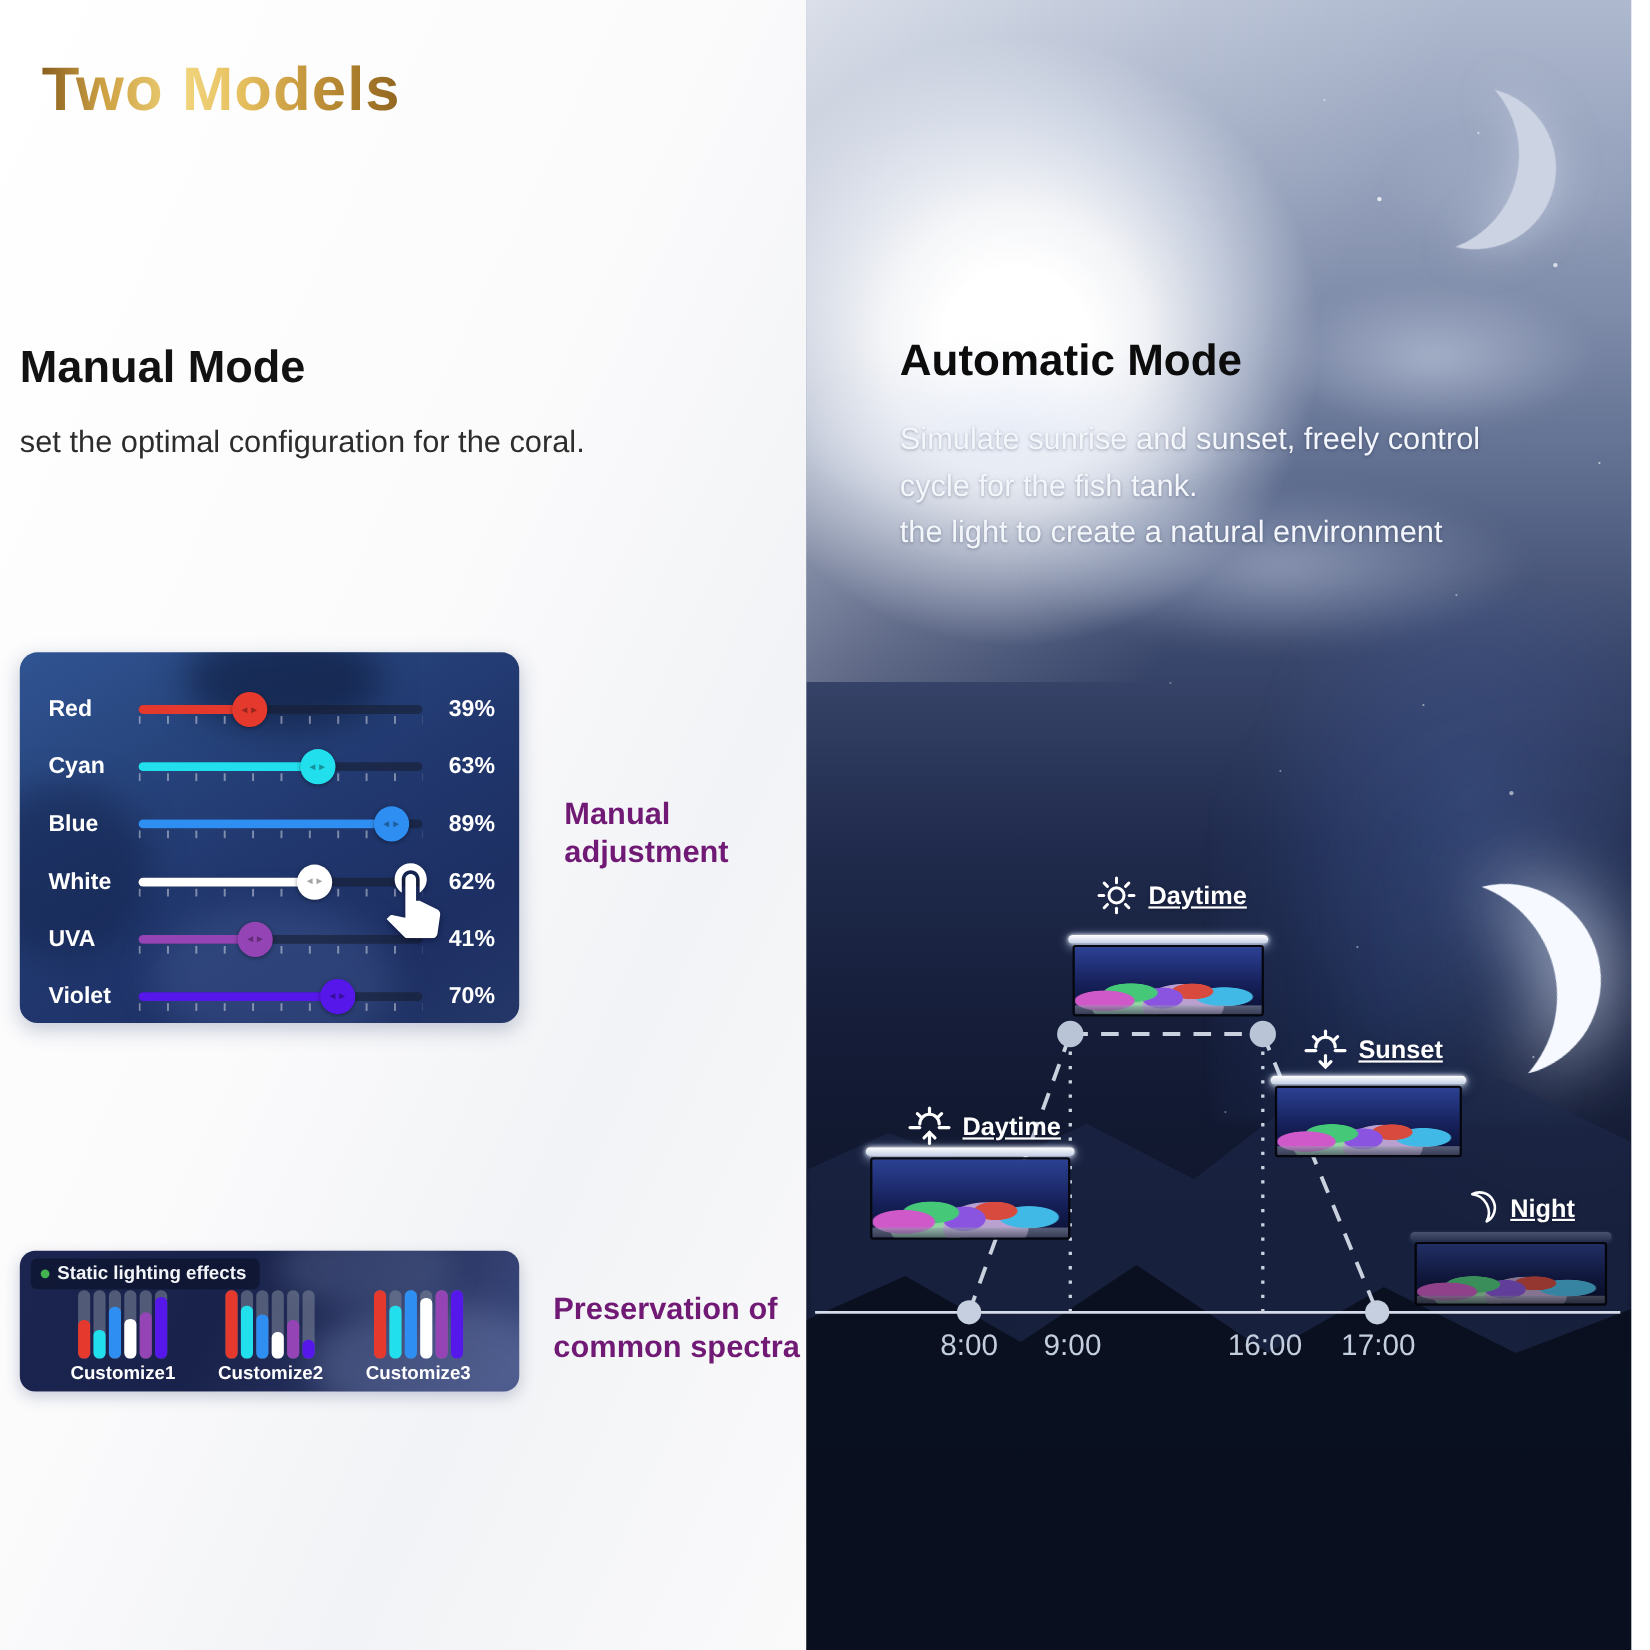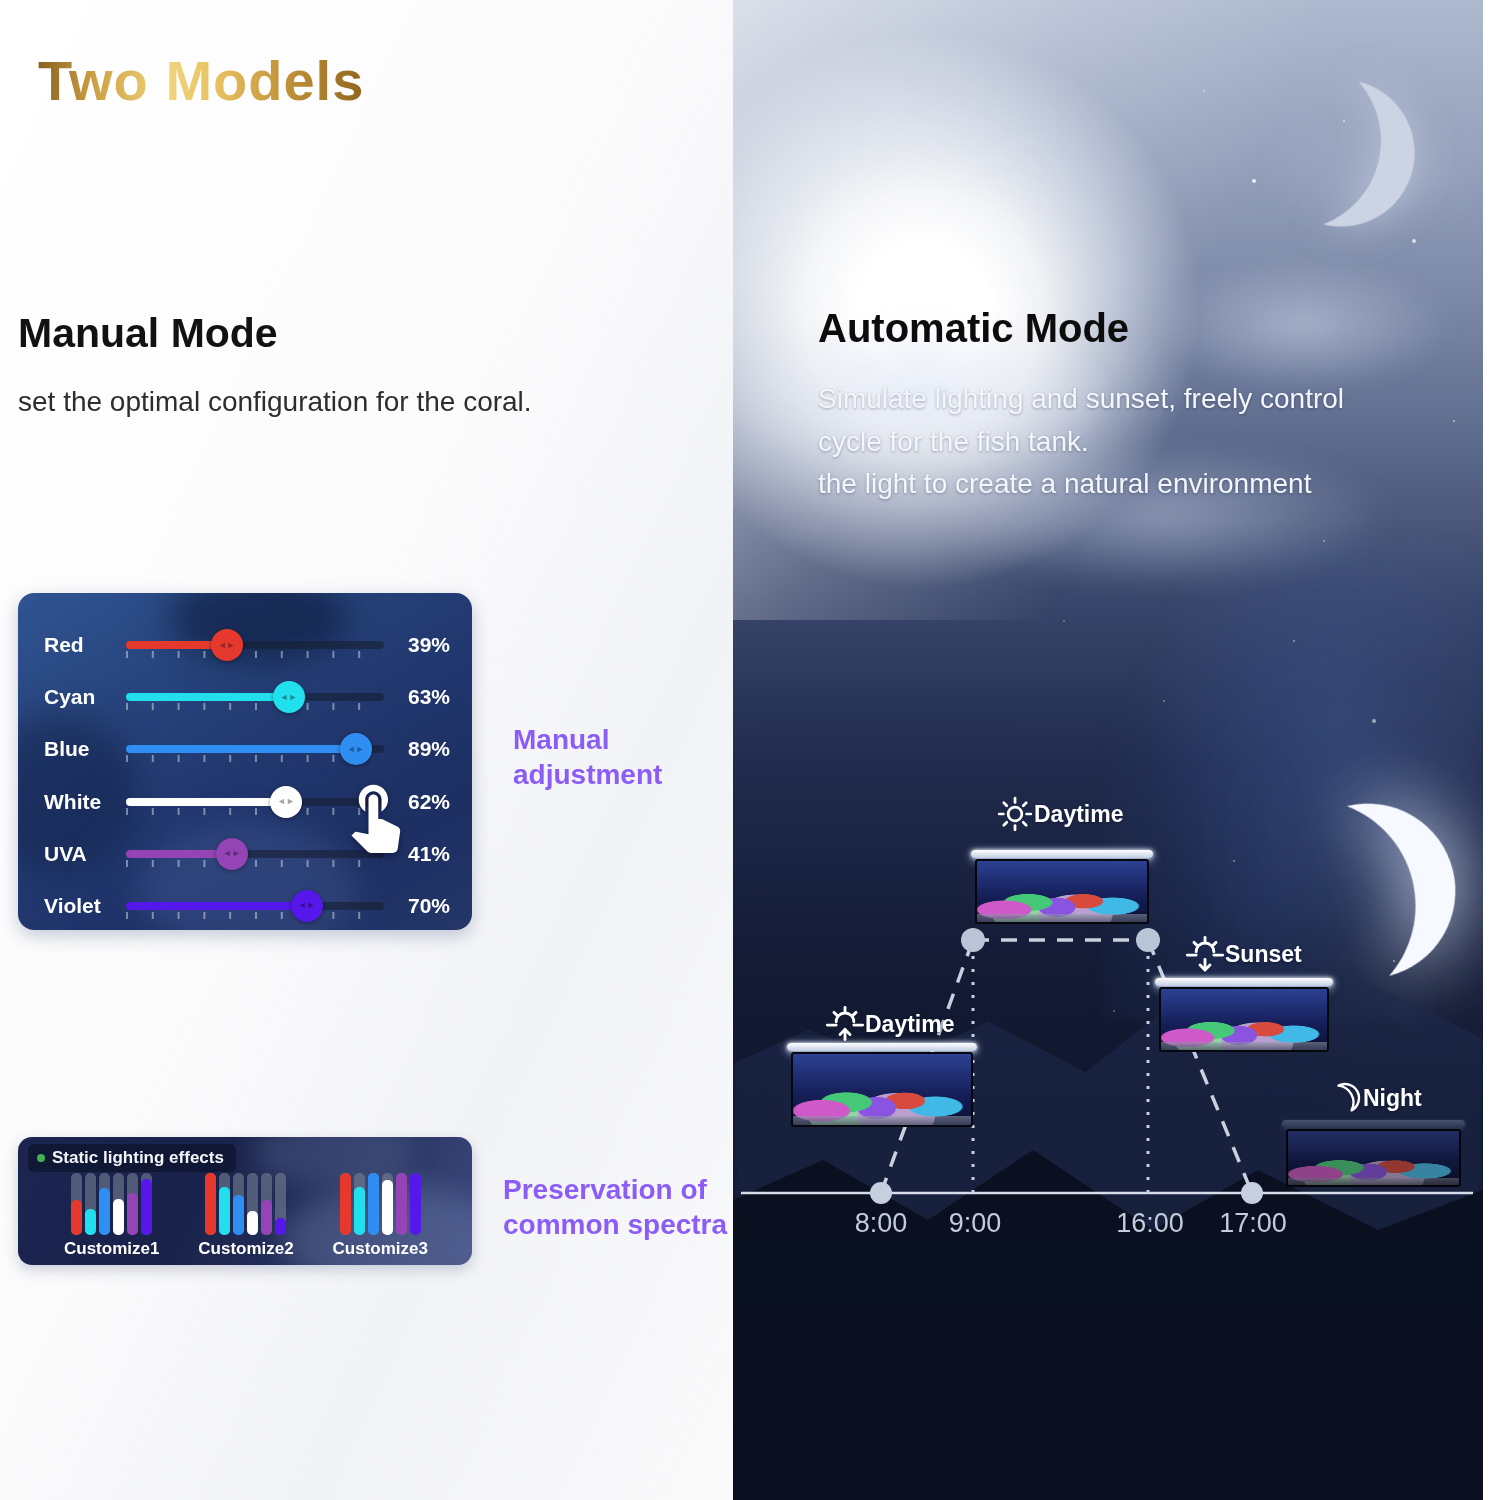--- a/index.html
+++ b/index.html
@@ -7,21 +7,21 @@
     font-family:"Liberation Sans",sans-serif;overflow:hidden;}
 
   
   .left-sheen{position:absolute;left:0;top:0;width:733px;height:1500px;
     background:linear-gradient(115deg,#ffffff 0%,#fbfbfc 45%,#f2f3f6 70%,#fafafb 100%);}
   .page-title{position:absolute;left:38px;top:48px;font-size:56px;font-weight:bold;letter-spacing:1px;
     background:linear-gradient(90deg,#8a6020 0%,#cfa345 18%,#f0d47c 40%,#e7c160 55%,#c3943a 75%,#91661f 100%);
     -webkit-background-clip:text;background-clip:text;color:transparent;}
   .manual-heading{position:absolute;left:18px;top:310px;font-size:41px;font-weight:bold;color:#121212;}
   .manual-desc{position:absolute;left:18px;top:380px;width:700px;font-size:28px;color:#2d2d2d;line-height:1.55;}
-  .cap{position:absolute;font-size:28px;font-weight:bold;color:#8b5cf6;line-height:1.25;}
+  .cap{position:absolute;font-size:28px;font-weight:bold;color:#701a75;line-height:1.25;}
   .cap-adjust{left:513px;top:722px;width:190px;}
   .cap-preserve{left:503px;top:1172px;width:230px;}
 
   
   .slider-panel{position:absolute;left:18px;top:593px;width:454px;height:337px;border-radius:16px;
     background:linear-gradient(150deg,#305492 0%,#27447c 28%,#20366c 55%,#1d2f63 78%,#243768 100%);
     overflow:hidden;box-shadow:0 6px 18px rgba(30,50,100,.25);}
   .blob{position:absolute;border-radius:50%;filter:blur(16px);}
   .blob.b1{left:150px;top:-20px;width:180px;height:90px;background:rgba(10,22,52,.55);}
   .blob.b2{left:-40px;top:120px;width:160px;height:160px;background:rgba(16,28,66,.45);}
@@ -112,21 +112,21 @@
       radial-gradient(ellipse at 63% 66%,#d84a3e 0 12%,transparent 13%),
       radial-gradient(ellipse at 80% 74%,#41b9e6 0 13%,transparent 14%),
       radial-gradient(ellipse at 58% 88%,#b9a0cf 0 26%,transparent 27%),
       radial-gradient(ellipse at 28% 90%,#8fd6a0 0 18%,transparent 19%),
       linear-gradient(180deg,#2c4194 0%,#16205a 55%,#0a0f31 100%);}
   .tank-glass::after{content:"";position:absolute;left:0;right:0;bottom:0;height:13%;
     background:linear-gradient(rgba(150,158,176,.55),rgba(70,76,94,.75));}
   .tank.dark .tank-glass{filter:brightness(.72) saturate(.9);}
 
   
-  .stage{position:absolute;display:flex;align-items:center;gap:0;color:#fff;}
+  .stage{position:absolute;display:flex;align-items:center;gap:10px;color:#fff;text-decoration:underline;}
   .stage .slbl{font-size:23px;font-weight:bold;text-shadow:0 1px 3px rgba(10,16,40,.6);}
   .stage svg{display:block;}
   .time-label{position:absolute;width:90px;text-align:center;font-size:27px;color:#c3cdde;top:1208px;}
 </style>
 </head>
 <body>
 
 <div class="canvas">
 
   <div class="left-sheen"></div>
@@ -320,21 +320,21 @@
     </svg>
     <svg class="moon moon-mid" viewBox="0 0 100 100">
       <path fill="#f6f9ff" d="M50,4 A46,46 0 0 1 50,96 A56,56 0 0 0 50,4 Z"></path>
     </svg>
 
     <div class="mtn-far"></div>
     <div class="mtn-near"></div>
 
     <div class="auto-heading">Automatic Mode</div>
     <div class="auto-desc">
-      <span style="display:block;">Simulate lighting and sunset, freely control</span>
+      <span style="display:block;">Simulate sunrise and sunset, freely control</span>
       <span style="display:block;">cycle for the fish tank.</span>
       <span style="display:block;">the light to create a natural environment</span>
     </div>
 
     <svg class="timeline-svg" viewBox="0 0 750 1500">
       <line x1="8" y1="1193" x2="740" y2="1193" stroke="#d6dce8" stroke-width="2.5"></line>
       <line x1="148" y1="1193" x2="240" y2="940" stroke="#c9d1df" stroke-width="3.5" stroke-dasharray="16 12"></line>
       <line x1="240" y1="1193" x2="240" y2="940" stroke="#c9d1df" stroke-width="3" stroke-dasharray="3 10"></line>
       <line x1="240" y1="940" x2="415" y2="940" stroke="#c9d1df" stroke-width="3.5" stroke-dasharray="16 12"></line>
       <line x1="415" y1="1193" x2="415" y2="940" stroke="#c9d1df" stroke-width="3" stroke-dasharray="3 10"></line>

